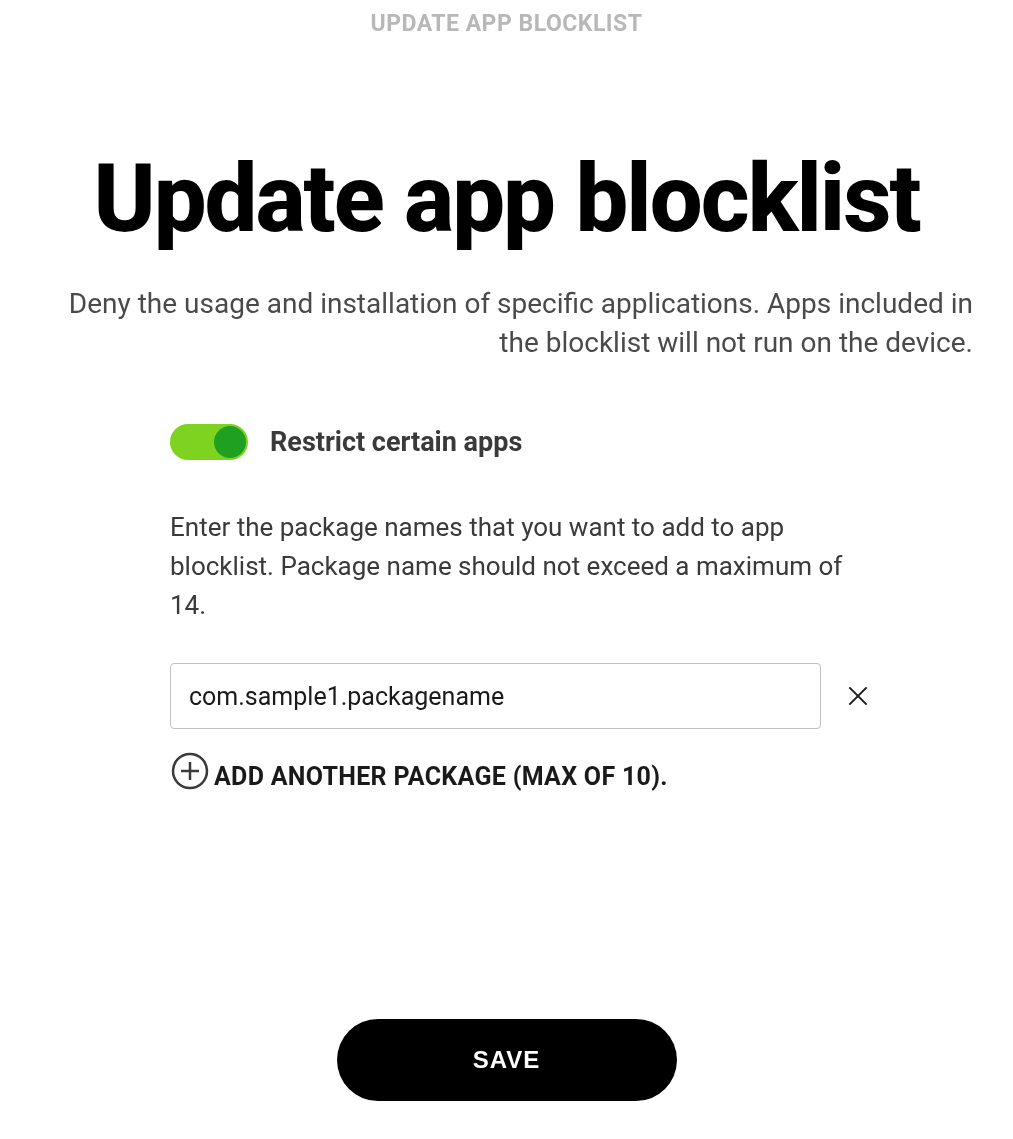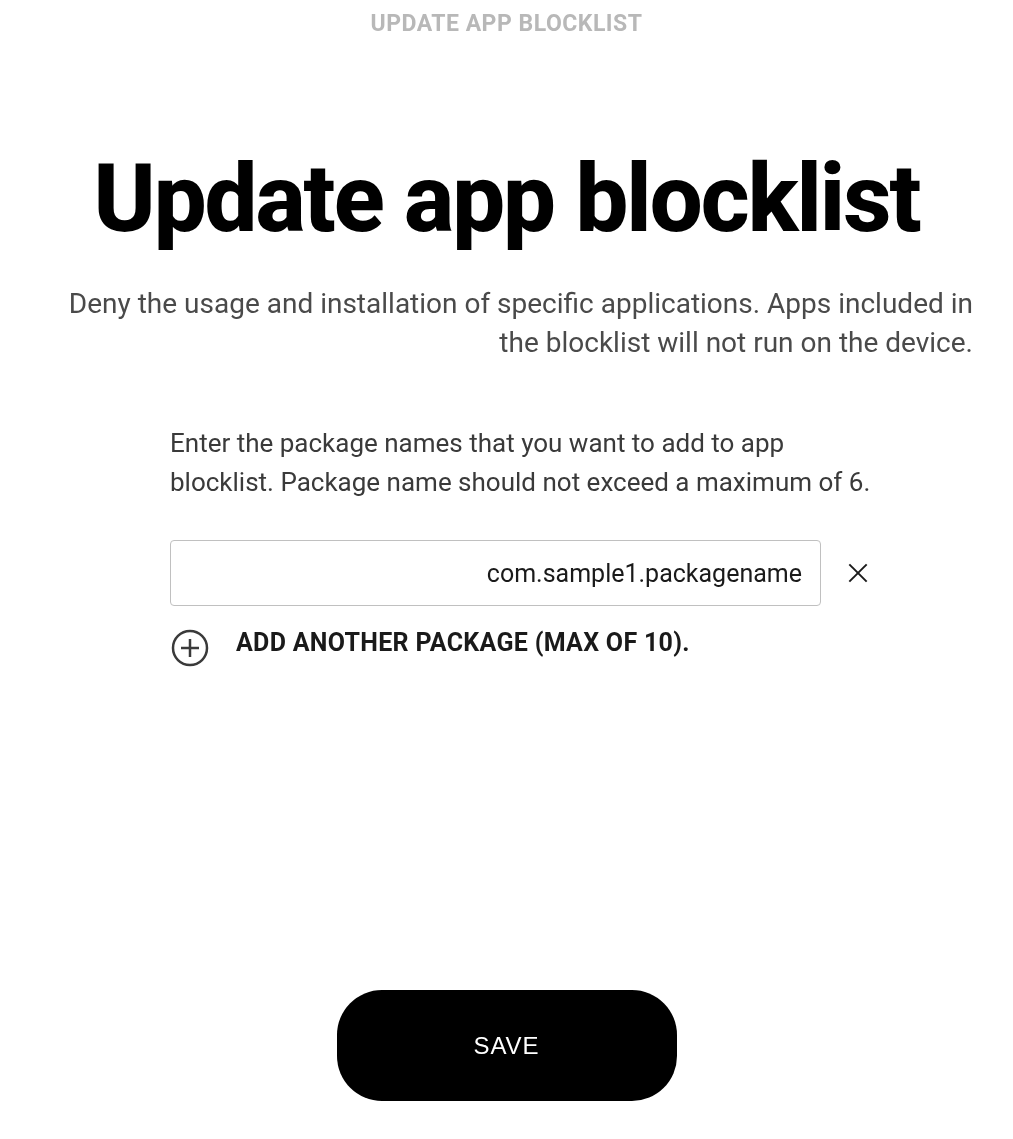--- a/index.html
+++ b/index.html
@@ -108,43 +108,42 @@
     .package-input {
       flex: 1;
       height: 66px;
       border: 1px solid #c0c0c0;
       border-radius: 4px;
       padding: 0 18px;
       font-size: 25px;
       color: #1a1a1a;
       font-family: inherit;
       outline: none;
-      text-align: right;
     }
     
     .remove-btn {
       width: 30px;
       height: 30px;
       cursor: pointer;
       color: #1a1a1a;
       flex-shrink: 0;
       display: flex;
       align-items: center;
       justify-content: center;
     }
     
     .remove-btn svg {
       width: 26px;
       height: 26px;
     }
     
     .add-row {
       display: flex;
-      align-items: flex-start;
-      gap: 26px;
+      align-items: flex-end;
+      gap: 4px;
       margin-top: 8px;
     }
     
     .add-icon {
       width: 40px;
       height: 40px;
       cursor: pointer;
       flex-shrink: 0;
     }
     
@@ -164,39 +163,45 @@
       display: flex;
       justify-content: center;
     }
     
     .save-button {
       background: #000000;
       color: #ffffff;
       border: none;
       border-radius: 45px;
       width: 340px;
-      height: 111px;
+      height: 82px;
       font-size: 24px;
-      font-weight: 400;
+      font-weight: 700;
       letter-spacing: 1px;
       cursor: pointer;
     }
   </style>
 </head>
 <body>
 
 <div class="header-label">UPDATE APP BLOCKLIST</div>
 
 <div class="main-content">
   <h1 class="page-title">Update app blocklist</h1>
   <p class="page-description">Deny the usage and installation of specific applications. Apps included in the blocklist will not run on the device.</p>
 
   <div class="form-area">
-
-    <p class="instruction-text">Enter the package names that you want to add to app blocklist. Package name should not exceed a maximum of 6.</p>
+    <div class="toggle-row">
+      <div class="toggle-switch">
+        <div class="toggle-knob"></div>
+      </div>
+      <span class="toggle-label">Restrict certain apps</span>
+    </div>
+
+    <p class="instruction-text">Enter the package names that you want to add to app blocklist. Package name should not exceed a maximum of 14.</p>
 
     <div class="package-list">
 
       <div class="package-row">
         <input type="text" class="package-input" value="com.sample1.packagename" style="">
         <div class="remove-btn">
           <svg viewBox="0 0 24 24" fill="none" stroke="currentColor" stroke-width="1.8">
             <line x1="4" y1="4" x2="20" y2="20"></line>
             <line x1="20" y1="4" x2="4" y2="20"></line>
           </svg>

